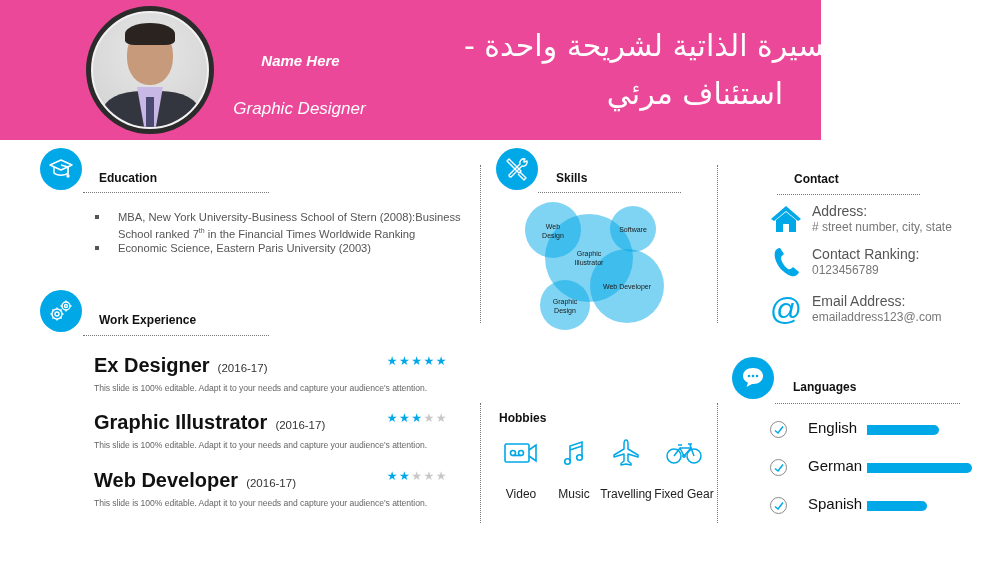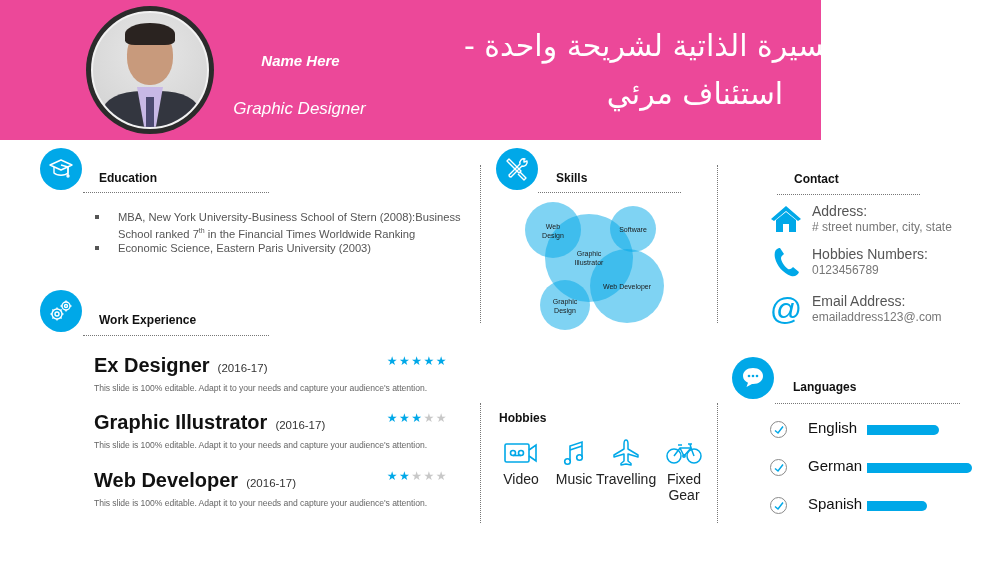--- a/index.html
+++ b/index.html
@@ -36,21 +36,21 @@
   .job .jy { font-size: 11.5px; color: #333; margin-left: 8px; }
   .job .jd { font-size: 8.6px; color: #666; margin-top: 6px; white-space: nowrap; letter-spacing: -0.05px; }
   .stars { position: absolute; right: 18px; top: 0px; font-size: 12px; letter-spacing: 1.5px; }
   .stars .on { color: #00a8e8; } .stars .off { color: #c8c8c8; }
 
   .bubble { position: absolute; border-radius: 50%; background: rgba(0,168,232,0.5); }
   .blabel { position: absolute; font-size: 7px; color: #1a1a1a; text-align: center; line-height: 9px; }
 
   .hobby { position: absolute; width: 60px; text-align: center; }
   .hobby svg { width: 38px; height: 28px; }
-  .hobby .hl { font-size: 14px; color: #222; margin-top: 0; }
+  .hobby .hl { font-size: 12px; color: #222; margin-top: 16px; }
 
   .contact-item { position: absolute; left: 768px; width: 220px; }
   .contact-item .ci { position: absolute; left: 0; top: 0; width: 36px; height: 32px; display: flex; align-items: center; justify-content: center; }
   .contact-item .cl { position: absolute; left: 44px; top: 0; font-size: 14px; color: #555; white-space: nowrap; }
   .contact-item .cv { position: absolute; left: 44px; top: 17px; font-size: 12px; color: #777; white-space: nowrap; }
 
   .lang { position: absolute; left: 768px; width: 220px; height: 20px; }
   .lang .chk { position: absolute; left: 2px; top: 2px; width: 17px; height: 17px; border-radius: 50%; border: 1.3px solid #8a8a8a; }
   .lang .chk svg { position: absolute; left: 2px; top: 2px; }
   .lang .ln { position: absolute; left: 40px; top: 0; font-size: 15px; color: #111; }
@@ -200,21 +200,21 @@
   </div>
   <div class="cl">Address:</div>
   <div class="cv"># street number, city, state</div>
 </div>
 <div class="contact-item" style="top:246px;">
   <div class="ci">
     <svg width="30" height="32" viewBox="0 0 30 32">
         <path d="M8 2 C4 3 3 7 4 12 C6 20 12 27 20 30 C24 31 27 29 28 26 L22 21 C21 22 19 24 17 23 C13 20 10 15 10 12 C10 10 12 9 13 8 L9 2 Z" fill="#00a8e8"></path>
       </svg>
   </div>
-  <div class="cl">Hobbies Numbers:</div>
+  <div class="cl">Contact Ranking:</div>
   <div class="cv">0123456789</div>
 </div>
 <div class="contact-item" style="top:293px;">
   <div class="ci" style="font-size:32px;color:#00a8e8;line-height:32px;">@</div>
   <div class="cl">Email Address:</div>
   <div class="cv">emailaddress123@.com</div>
 </div>
 
 <div class="circle-icon" style="left:732px;top:357px;">
   <svg viewBox="0 0 26 26">

